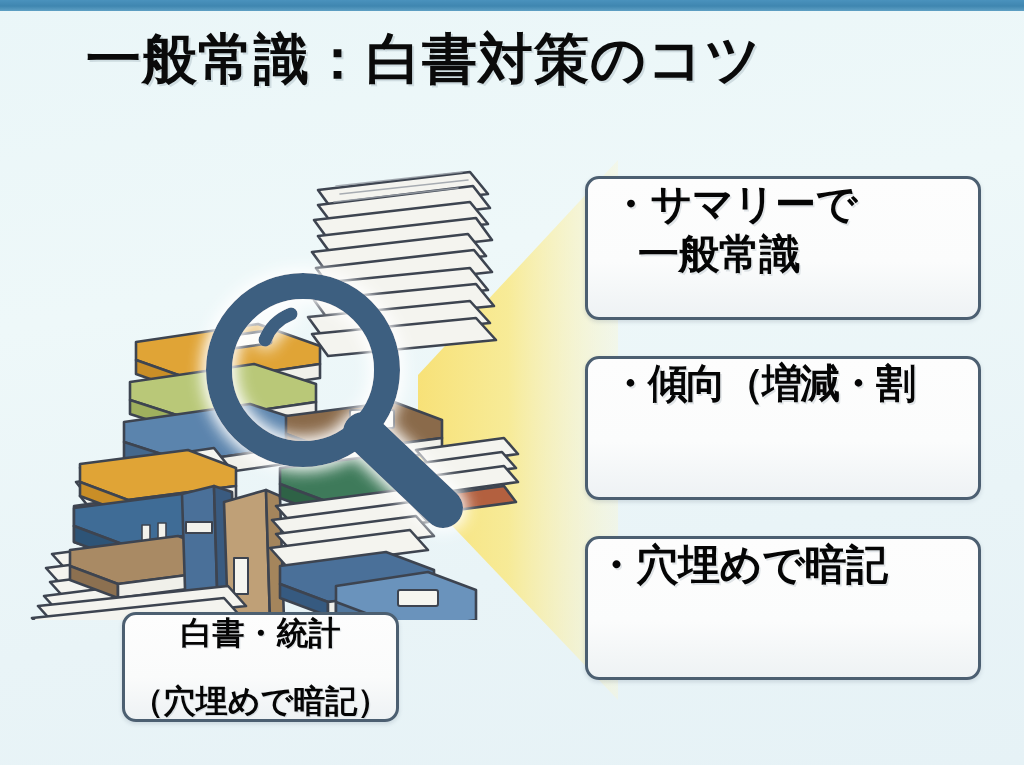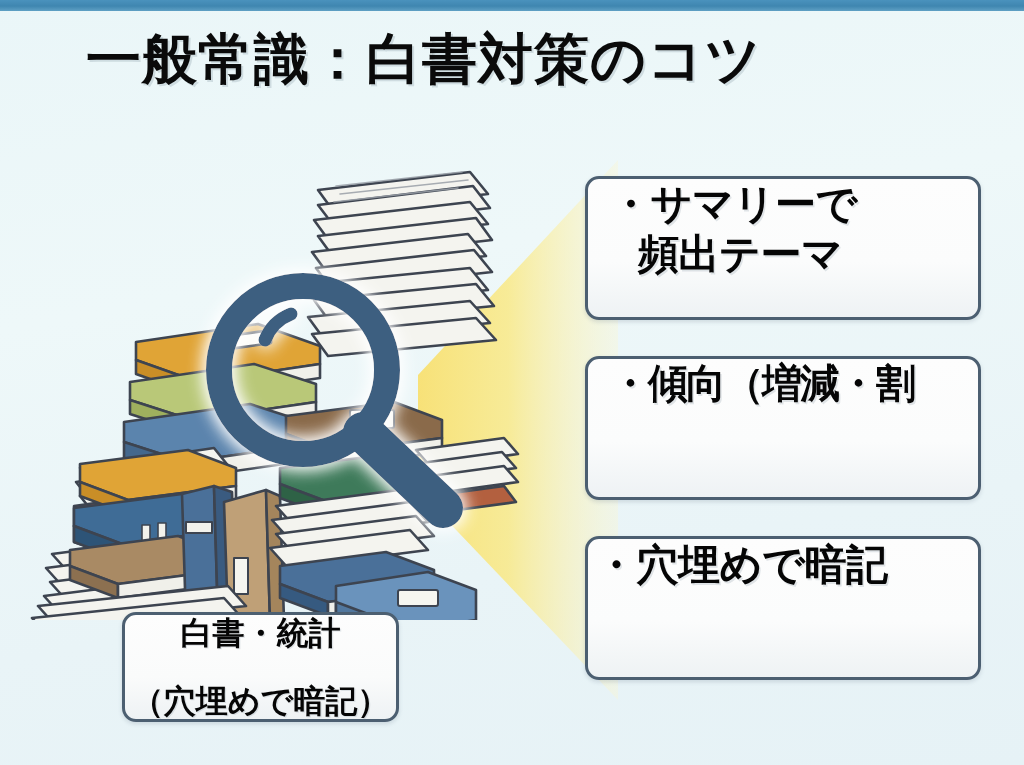--- a/index.html
+++ b/index.html
@@ -273,21 +273,21 @@
     <g filter="url(#glow)">
       <circle cx="285" cy="220" r="84" fill="none" stroke="#3e5f80" stroke-width="26"></circle>
       <path d="M247 190 a46 46 0 0 1 26 -26" fill="none" stroke="#3e5f80" stroke-width="13" stroke-linecap="round"></path>
       <line x1="345" y1="282" x2="425" y2="358" stroke="#3e5f80" stroke-width="40" stroke-linecap="round"></line>
     </g>
   </svg>
 
   <div class="info-box" id="box-1">
     <div class="bullet-text">
       <span>・</span><span>サマリーで</span><br>
-      <span style="padding-left:28px">頻出テーマ</span>
+      <span style="padding-left:28px">一般常識</span>
     </div>
   </div>
 
   <div class="info-box" id="box-2">
     <div class="bullet-text">
       <span>・</span><span>傾向（増減・割</span><br>
     </div>
   </div>
 
   <div class="info-box" id="box-3">

